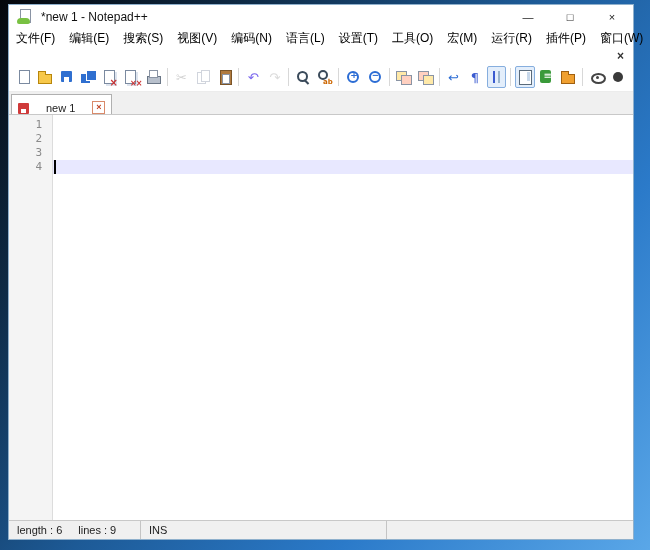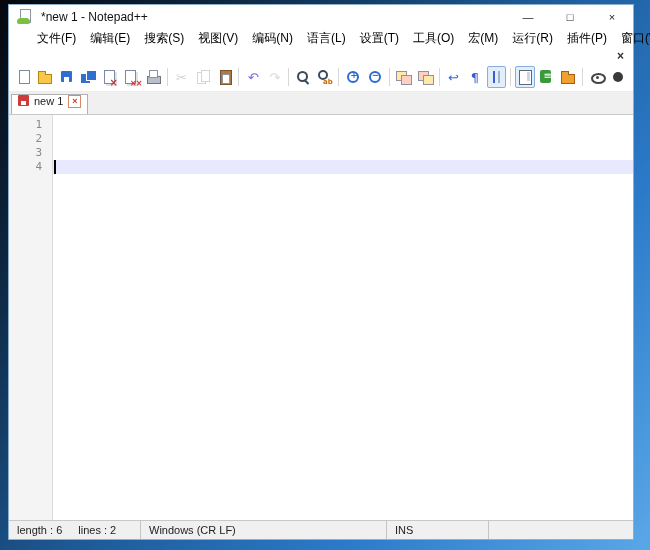--- a/index.html
+++ b/index.html
@@ -15,21 +15,21 @@
   }
   
   .titlebar{height:23px;display:flex;align-items:center;padding-left:8px;background:#fff;flex:0 0 auto}
   .app-icon{width:15px;height:15px;position:relative;flex:0 0 auto}
   .app-icon::before{content:"";position:absolute;left:3px;top:0;width:9px;height:12px;background:#fff;border:1px solid #8a94a4}
   .app-icon::after{content:"";position:absolute;left:0;bottom:0;width:13px;height:6px;background:#79c142;border-radius:4px 4px 2px 2px}
   .title-text{font-size:12px;color:#111;margin-left:9px;flex:1;white-space:nowrap}
   .win-controls{display:flex;height:100%}
   .win-btn{width:42px;display:flex;align-items:center;justify-content:center;font-size:11px;color:#222}
   
-  .menubar{height:21px;display:flex;align-items:flex-end;padding-left:21px;background:#fff;font-size:12px;color:#000;flex:0 0 auto}
+  .menubar{height:21px;display:flex;align-items:flex-end;padding-left:0;background:#fff;font-size:12px;color:#000;flex:0 0 auto}
   .menu-item{padding:2px 7px;white-space:nowrap}
   
   .strip{height:14px;position:relative;background:#fff;flex:0 0 auto}
   .menu-close{position:absolute;right:9px;top:0;font-size:12px;font-weight:bold;color:#333;line-height:14px}
   
   .toolbar{height:28px;display:flex;align-items:center;padding:0 4px;background:#fff;border-bottom:1px solid #ececec;flex:0 0 auto}
   .tb-btn{width:23px;height:22px;display:flex;align-items:center;justify-content:center;background:none;border:1px solid transparent;border-radius:2px;padding:0;margin:0 1px}
   .tb-btn.pressed{border-color:#86aede;background:#e3eefb}
   .tb-btn.disabled{opacity:.45}
   .tb-sep{width:1px;height:18px;background:#d8d8d8;margin:0 3px;flex:0 0 auto}
@@ -67,21 +67,21 @@
   .ic-guide::after{content:"";position:absolute;left:10px;top:2px;width:2px;height:12px;background:#9ab4cc}
   .ic-map::before{content:"";position:absolute;left:2px;top:1px;width:11px;height:13px;border:1px solid #5a6a7a;background:#fff}
   .ic-map::after{content:"";position:absolute;right:3px;top:3px;width:3px;height:9px;background:#c8d8ea}
   .ic-funclist::before{content:"";position:absolute;left:2px;top:1px;width:11px;height:13px;background:#3a9a3a;border-radius:2px}
   .ic-funclist::after{content:"≡";position:absolute;left:5px;top:2px;color:#fff;font-size:10px}
   .ic-eye::before{content:"";position:absolute;left:2px;top:4px;width:11px;height:7px;border:2px solid #444;border-radius:50%}
   .ic-eye::after{content:"";position:absolute;left:7px;top:7px;width:3px;height:3px;background:#444;border-radius:50%}
   .ic-rec::before{content:"";position:absolute;left:3px;top:3px;width:10px;height:10px;background:#3a3a3a;border-radius:50%}
   
   .tabbar{height:22px;background:#f0f0f0;display:flex;align-items:flex-end;padding-left:2px;border-bottom:1px solid #c8c8c8;flex:0 0 auto}
-  .tab{height:20px;display:flex;align-items:flex-start;gap:5px;padding:0 6px;background:#fff;border:1px solid #b0b0b0;border-bottom:none;font-size:11px;color:#222;box-sizing:border-box}
+  .tab{height:20px;display:flex;align-items:flex-end;gap:17px;padding:0 6px;background:#fff;border:1px solid #b0b0b0;border-bottom:none;font-size:11px;color:#222;box-sizing:border-box}
   .ic-floppy-red{width:11px;height:11px;position:relative;flex:0 0 auto}
   .ic-floppy-red::before{content:"";position:absolute;inset:0;background:#cf3a3a;border-radius:1px}
   .ic-floppy-red::after{content:"";position:absolute;left:3px;top:6px;width:5px;height:4px;background:#fff}
   .tab-close{width:11px;height:11px;border:1px solid #d98a6a;color:#c04020;font-size:9px;font-weight:bold;display:flex;align-items:center;justify-content:center;line-height:1}
   
   .editor{flex:1 1 auto;display:flex;background:#fff;overflow:hidden;position:relative}
   .gutter{width:44px;background:#f4f4f4;border-right:1px solid #dcdcdc;font-family:"DejaVu Sans Mono",monospace;font-size:11px;color:#8a8a8a;text-align:right;padding:3px 10px 0 0;box-sizing:border-box;flex:0 0 auto}
   .ln{height:14px;line-height:14px}
   .text-area{flex:1 1 auto;position:relative;padding-top:3px}
   .current-line{position:absolute;left:0;right:0;top:45px;height:14px;background:#e8e8ff}
@@ -235,23 +235,20 @@
       </div>
     <div class="text-area">
       <div class="current-line"></div>
       <div class="caret"></div>
     </div>
   </div>
 
   <div class="statusbar">
       <div class="sb-sec">
         <span>length : 6</span>
-        <span>lines : 2</span>
-      </div>
-      <div class="sb-sec">
-        <span>Windows (CR LF)</span>
+        <span>lines : 9</span>
       </div>
       <div class="sb-sec">
         <span>INS</span>
       </div>
     </div>
 
 </div>
 
 </body></html>

